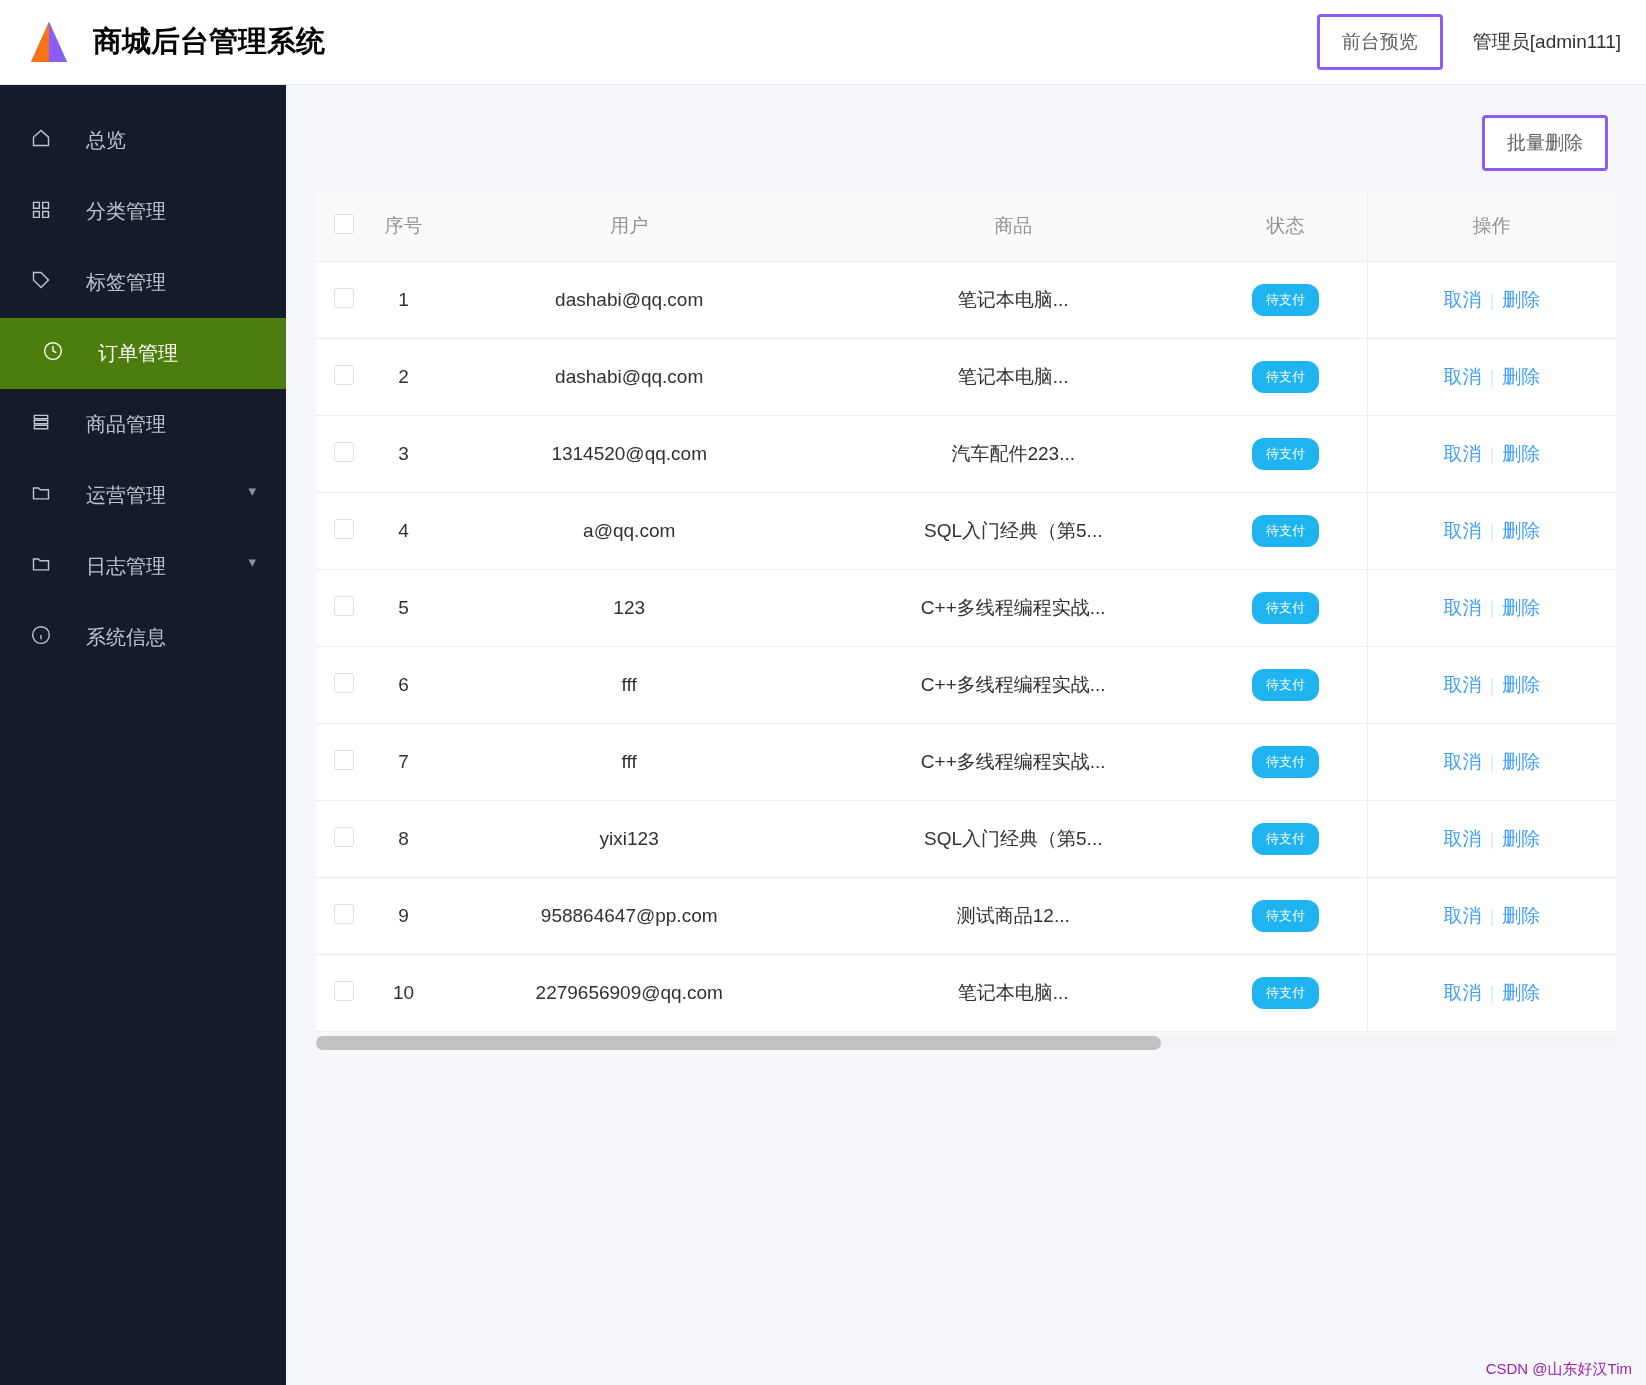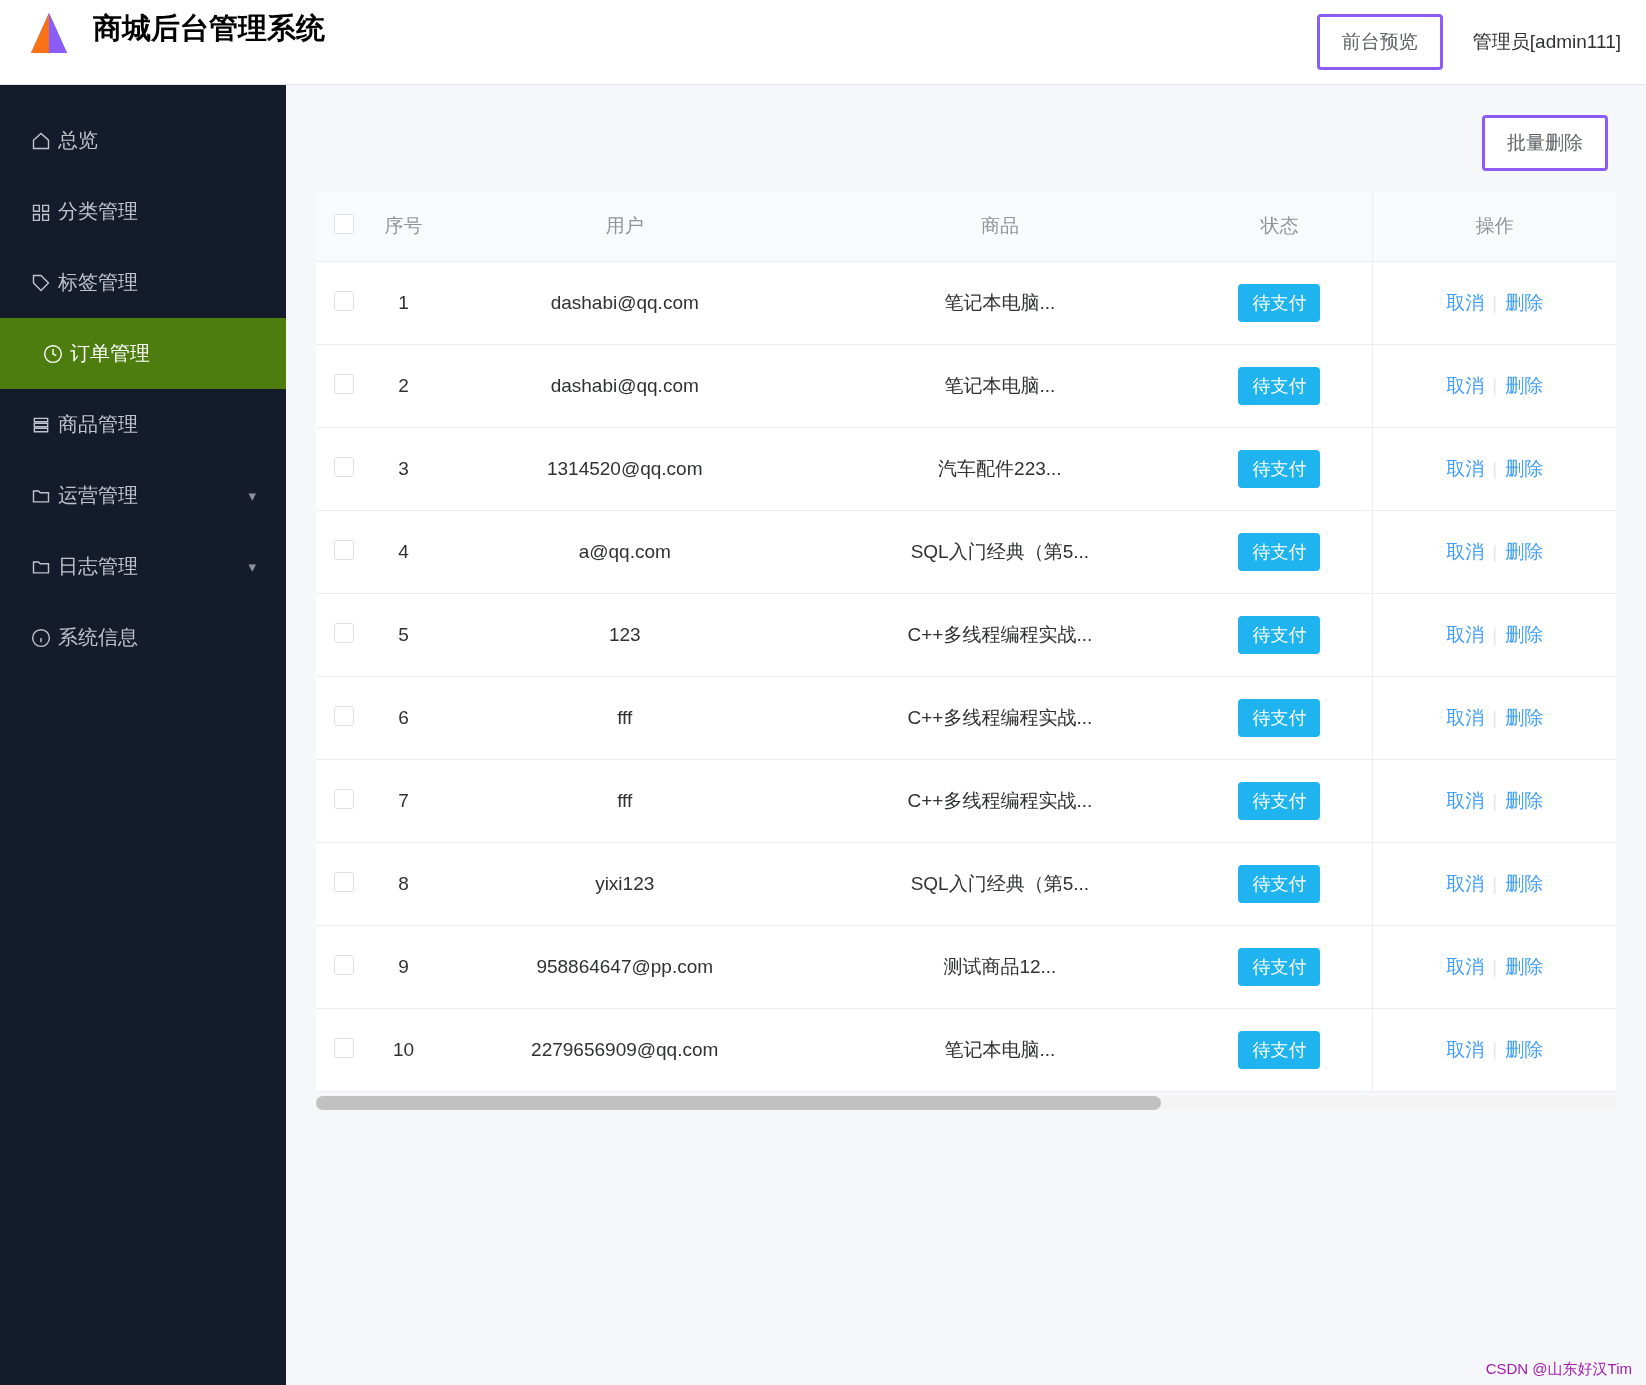--- a/index.html
+++ b/index.html
@@ -1,37 +1,37 @@
 <!DOCTYPE html>
 <html><head>
 <meta charset="utf-8">
 <style>
 * { box-sizing: border-box; margin: 0; padding: 0; }
 body { font-family: -apple-system, "Helvetica Neue", Helvetica, "PingFang SC", "Microsoft YaHei", sans-serif; background: #f5f7fa; color: #303133; }
-.header { background: #fff; height: 85px; display: flex; padding: 9px 25px; border-bottom: 1px solid #e4e7ed; }
+.header { background: #fff; height: 85px; display: flex; align-items: center; padding: 9px 25px; border-bottom: 1px solid #e4e7ed; }
 .logo { width: 48px; height: 48px; margin-right: 20px; }
 .app-title { font-size: 29px; font-weight: 700; color: #000; }
 .header-right { margin-left: auto; display: flex; align-items: center; gap: 30px; }
 .btn-outline { border: 3px solid #8b5cf6; background: #fff; padding: 12px 22px; font-size: 19px; border-radius: 4px; cursor: pointer; color: #606266; }
 .admin-label { font-size: 19px; color: #303133; }
 .body { display: flex; min-height: calc(100vh - 85px); }
 .sidebar { width: 286px; background: #141c2b; color: #bfc3cc; padding-top: 20px; }
-.side-item { display: flex; align-items: center; padding: 22px 30px; font-size: 20px; cursor: pointer; gap: 6px; }
+.side-item { display: flex; align-items: flex-start; padding: 22px 30px; font-size: 20px; cursor: pointer; gap: 34px; }
 .side-item.active { background: #4d7c0f; color: #fff; padding-left: 42px; }
 .side-item .chev { margin-left: auto; font-size: 15px; opacity: 0.7; }
 .side-icon { width: 22px; height: 22px; display: inline-flex; align-items: center; justify-content: center; }
 .main { flex: 1; padding: 30px; overflow: auto; }
 .toolbar { display: flex; justify-content: flex-end; margin-bottom: 20px; padding-right: 8px; }
 .table { background: #fff; width: 100%; border-collapse: collapse; font-size: 19px; }
 .table th, .table td { padding: 22px 10px; text-align: center; border-bottom: 1px solid #ebeef5; }
 .table th { background: #f9fafc; font-weight: 500; color: #909399; }
 .table th:first-child, .table td:first-child { width: 55px; }
 .table th:nth-child(2), .table td:nth-child(2) { width: 65px; }
 .checkbox { width: 20px; height: 20px; border: 1px solid #dcdfe6; border-radius: 3px; display: inline-block; cursor: pointer; background: #fff; }
-.status-badge { background: #1fb4f0; color: #fff; padding: 7px 14px; border-radius: 4px; font-size: 18px; display: inline-block; }
+.status-badge { background: #1fb4f0; color: #fff; padding: 7px 14px; border-radius: 12px; font-size: 13px; display: inline-block; }
 .action-link { color: #409eff; cursor: pointer; padding: 0 8px; font-size: 19px; }
 .action-sep { color: #e4e7ed; }
 .table-wrap { overflow-x: auto; position: relative; }
 .hscroll { height: 14px; background: #f4f4f4; margin-top: 4px; position: relative; }
 .hscroll-thumb { position: absolute; left: 0; height: 100%; background: #c1c1c1; border-radius: 7px; }
 .watermark { position: fixed; bottom: 6px; right: 14px; color: #a21caf; font-size: 15px; margin-left: 23px; }
 .col-fixed-sep { border-left: 1px solid #ebeef5; }
 </style>
 </head>
 <body>

